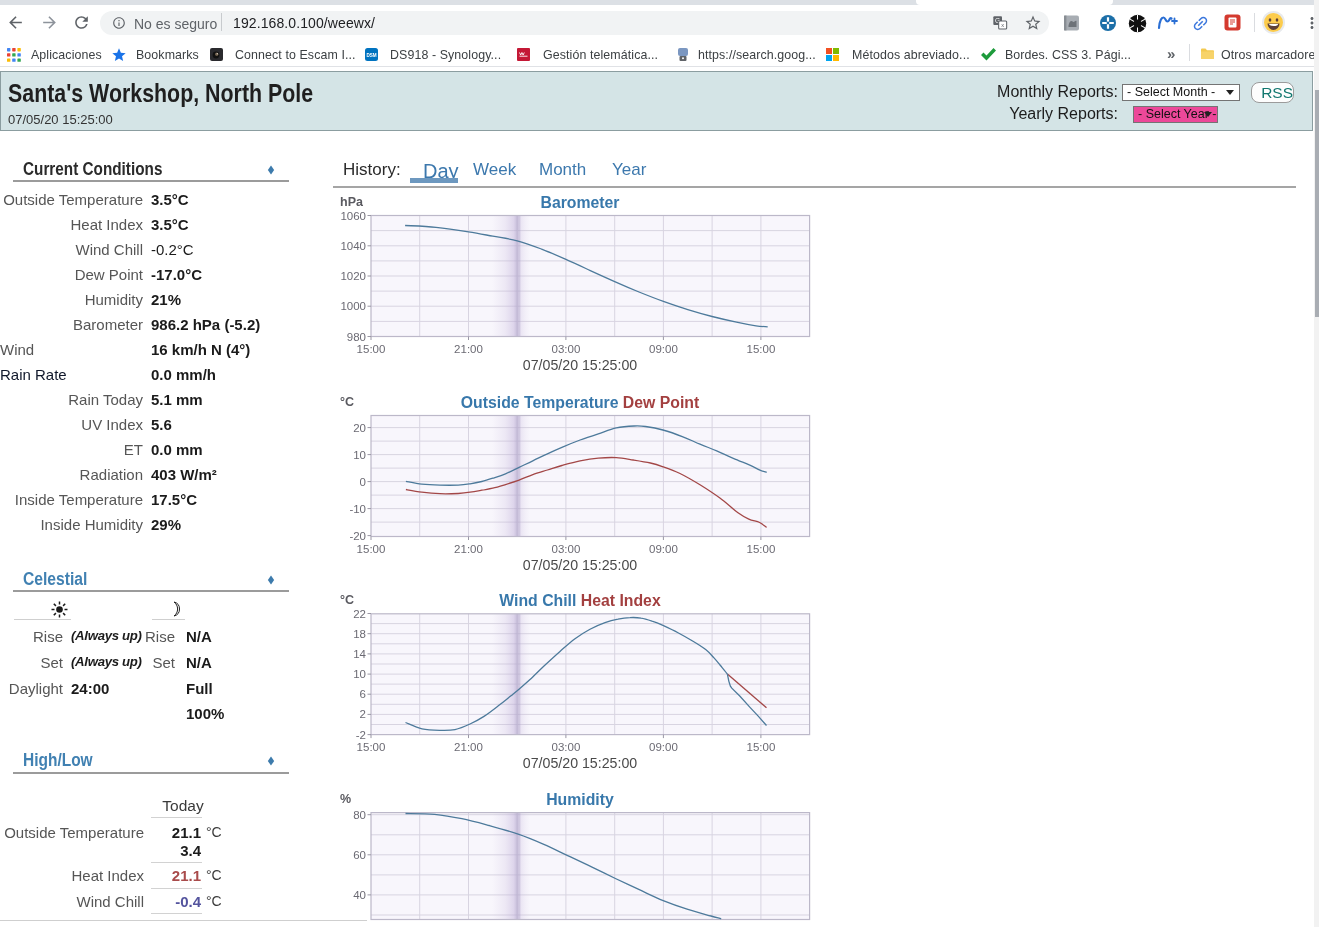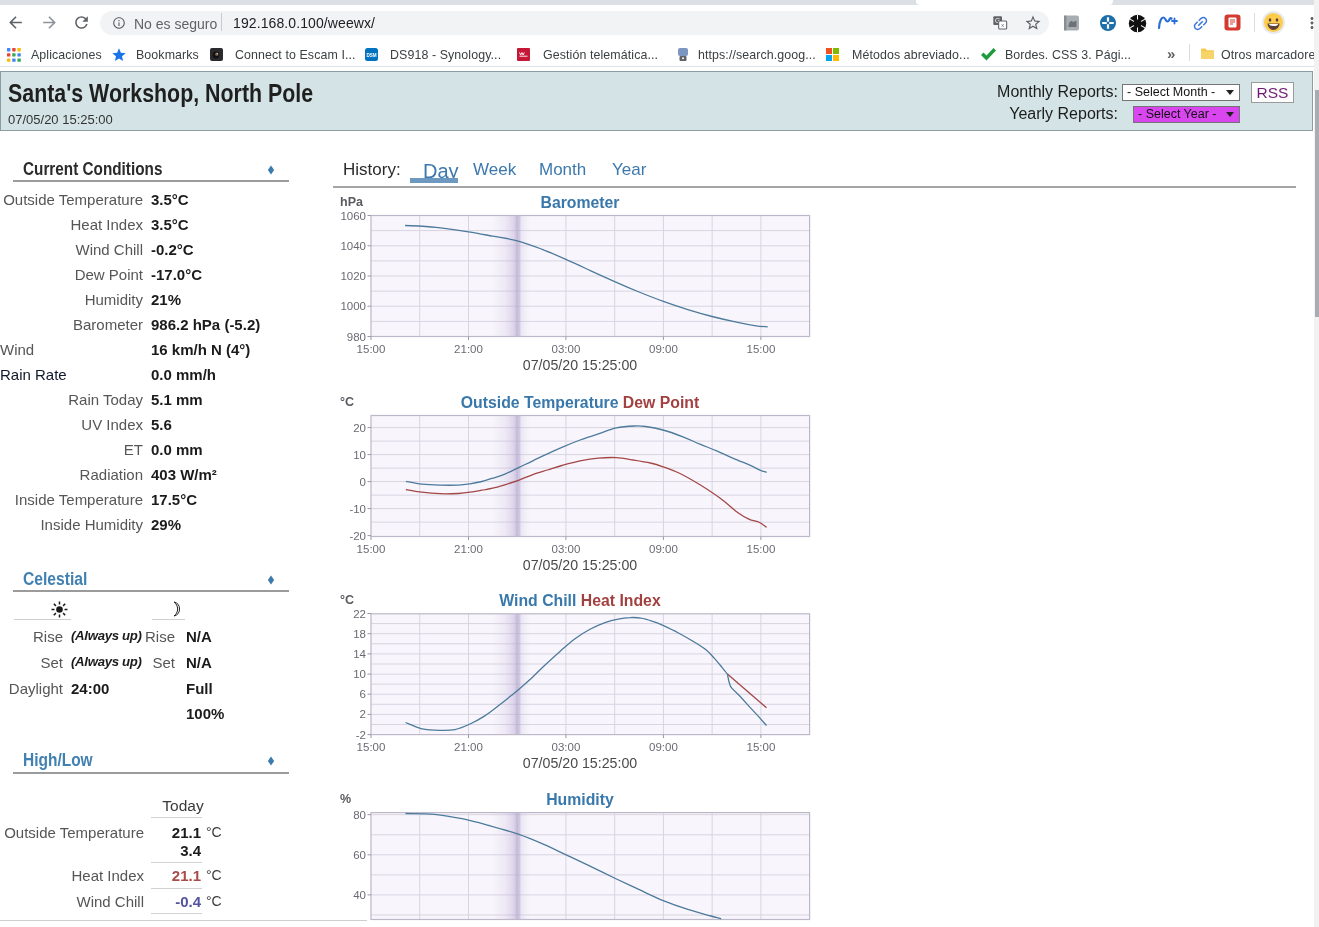--- a/index.html
+++ b/index.html
@@ -140,35 +140,35 @@
     <path d="M1 2.5a1 1 0 0 1 1-1h3.5l1.5 1.8H13a1 1 0 0 1 1 1V11a1 1 0 0 1-1 1H2a1 1 0 0 1-1-1z" fill="#f3c950"></path>
     <path d="M1 4.5h13V11a1 1 0 0 1-1 1H2a1 1 0 0 1-1-1z" fill="#f7d36a"></path>
   </svg>
 <div style="position:absolute;left:1221px;top:47.5px;font-size:12.4px;color:#3c4043;white-space:nowrap;letter-spacing:0.1px">Otros marcadores</div>
 <div style="position:absolute;left:0;top:71px;width:1313px;height:60px;background:#d4e4e6;border:1px solid #8b9da0;box-sizing:border-box"></div>
 <div style="position:absolute;left:8px;top:78px;font-size:26px;font-weight:bold;color:#1f1f1f;transform:scaleX(0.822);transform-origin:0 0;white-space:nowrap">Santa's Workshop, North Pole</div>
 <div style="position:absolute;left:8px;top:112px;font-size:13px;color:#333">07/05/20 15:25:00</div>
 <div style="position:absolute;left:918px;top:83px;width:200px;text-align:right;font-size:16px;color:#1c1c1c">Monthly Reports:</div>
 <div style="position:absolute;left:918px;top:105px;width:200px;text-align:right;font-size:16px;color:#1c1c1c">Yearly Reports:</div>
 <div style="position:absolute;left:1122px;top:84px;width:118px;height:17px;background:#fff;border:1px solid #747474;box-sizing:border-box;font-size:12.5px;color:#111;line-height:15px;padding-left:4px">- Select Month -<span style="position:absolute;right:5px;top:5px;width:0;height:0;border-left:4px solid transparent;border-right:4px solid transparent;border-top:5px solid #222"></span></div>
-<div style="position:absolute;left:1133px;top:106px;width:107px;height:17px;background:#d946ef;border:1px solid #747474;box-sizing:border-box;font-size:12.5px;color:#111;line-height:15px;padding-left:4px">- Select Year -<span style="position:absolute;right:5px;top:5px;width:0;height:0;border-left:4px solid transparent;border-right:4px solid transparent;border-top:5px solid #222"></span></div>
-<div style="position:absolute;left:1251px;top:81.5px;width:43px;height:21px;background:#fdfdfd;border:1px solid #9b9b9b;border-radius:0;box-sizing:border-box;text-align:center;font-size:15.5px;color:#701a75;line-height:19px">RSS</div>
+<div style="position:absolute;left:1133px;top:106px;width:85px;height:17px;background:#ec4899;border:1px solid #747474;box-sizing:border-box;font-size:12.5px;color:#111;line-height:15px;padding-left:4px">- Select Year -<span style="position:absolute;right:5px;top:5px;width:0;height:0;border-left:4px solid transparent;border-right:4px solid transparent;border-top:5px solid #222"></span></div>
+<div style="position:absolute;left:1251px;top:81.5px;width:43px;height:21px;background:#fdfdfd;border:1px solid #9b9b9b;border-radius:8px;box-sizing:border-box;text-align:right;font-size:15.5px;color:#0f766e;line-height:19px">RSS</div>
 <div style="position:absolute;left:1314px;top:0;width:5px;height:927px;background:#f2f2f2"></div>
 <div style="position:absolute;left:1314.5px;top:90px;width:4.5px;height:227px;background:#a9adb3"></div>
 <div style="position:absolute;left:23px;top:159px;font-size:18px;font-weight:bold;color:#2b2b2b;transform:scaleX(0.85);transform-origin:0 0;white-space:nowrap">Current Conditions</div>
 <svg style="position:absolute;left:267px;top:165px" width="8" height="10" viewBox="0 0 9 12">
     <path d="M4.5 0.5 L8.3 6 L4.5 11.5 L0.7 6 Z" fill="#3d7bac"></path>
   </svg>
 <div style="position:absolute;left:13px;top:180px;width:276px;height:2px;background:#9b9b9b"></div>
 <div style="position:absolute;left:0px;top:190.5px;width:143px;text-align:right;font-size:15px;color:#565656">Outside Temperature</div>
 <div style="position:absolute;left:151px;top:190.5px;font-size:15px;font-weight:bold;color:#1b1b1b">3.5°C</div>
 <div style="position:absolute;left:0px;top:215.5px;width:143px;text-align:right;font-size:15px;color:#565656">Heat Index</div>
 <div style="position:absolute;left:151px;top:215.5px;font-size:15px;font-weight:bold;color:#1b1b1b">3.5°C</div>
 <div style="position:absolute;left:0px;top:240.5px;width:143px;text-align:right;font-size:15px;color:#565656">Wind Chill</div>
-<div style="position:absolute;left:151px;top:240.5px;font-size:15px;font-weight:bold;color:#1b1b1b">-0.2°C</div>
+<div style="position:absolute;left:151px;top:240.5px;font-size:15px;font-weight:normal;color:#1b1b1b">-0.2°C</div>
 <div style="position:absolute;left:0px;top:265.5px;width:143px;text-align:right;font-size:15px;color:#565656">Dew Point</div>
 <div style="position:absolute;left:151px;top:265.5px;font-size:15px;font-weight:bold;color:#1b1b1b">-17.0°C</div>
 <div style="position:absolute;left:0px;top:290.5px;width:143px;text-align:right;font-size:15px;color:#565656">Humidity</div>
 <div style="position:absolute;left:151px;top:290.5px;font-size:15px;font-weight:bold;color:#1b1b1b">21%</div>
 <div style="position:absolute;left:0px;top:315.5px;width:143px;text-align:right;font-size:15px;color:#565656">Barometer</div>
 <div style="position:absolute;left:151px;top:315.5px;font-size:15px;font-weight:bold;color:#1b1b1b">986.2 hPa (-5.2)</div>
 <div style="position:absolute;left:0px;top:340.5px;width:143px;text-align:left;font-size:15px;color:#565656">Wind</div>
 <div style="position:absolute;left:151px;top:340.5px;font-size:15px;font-weight:bold;color:#1b1b1b">16 km/h N (4°)</div>
 <div style="position:absolute;left:0px;top:365.5px;width:143px;text-align:left;font-size:15px;color:#0f172a">Rain Rate</div>
 <div style="position:absolute;left:151px;top:365.5px;font-size:15px;font-weight:bold;color:#1b1b1b">0.0 mm/h</div>

